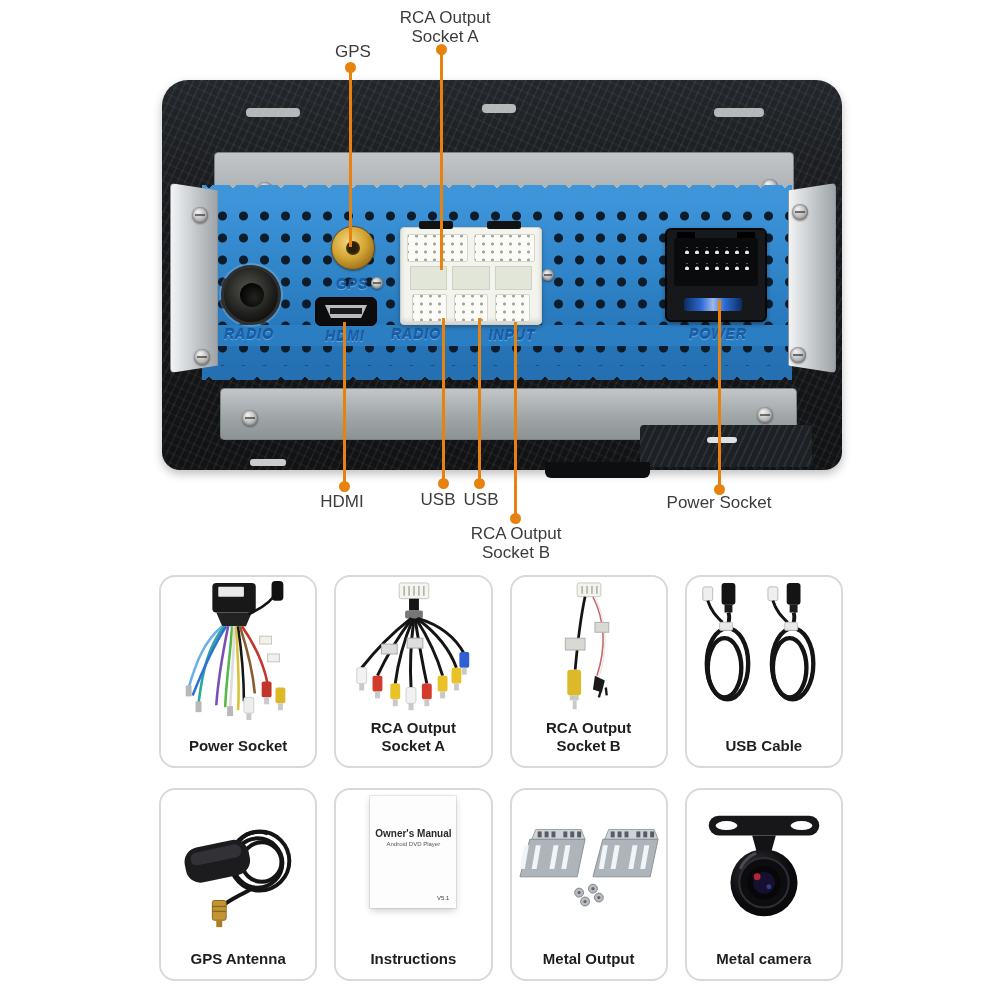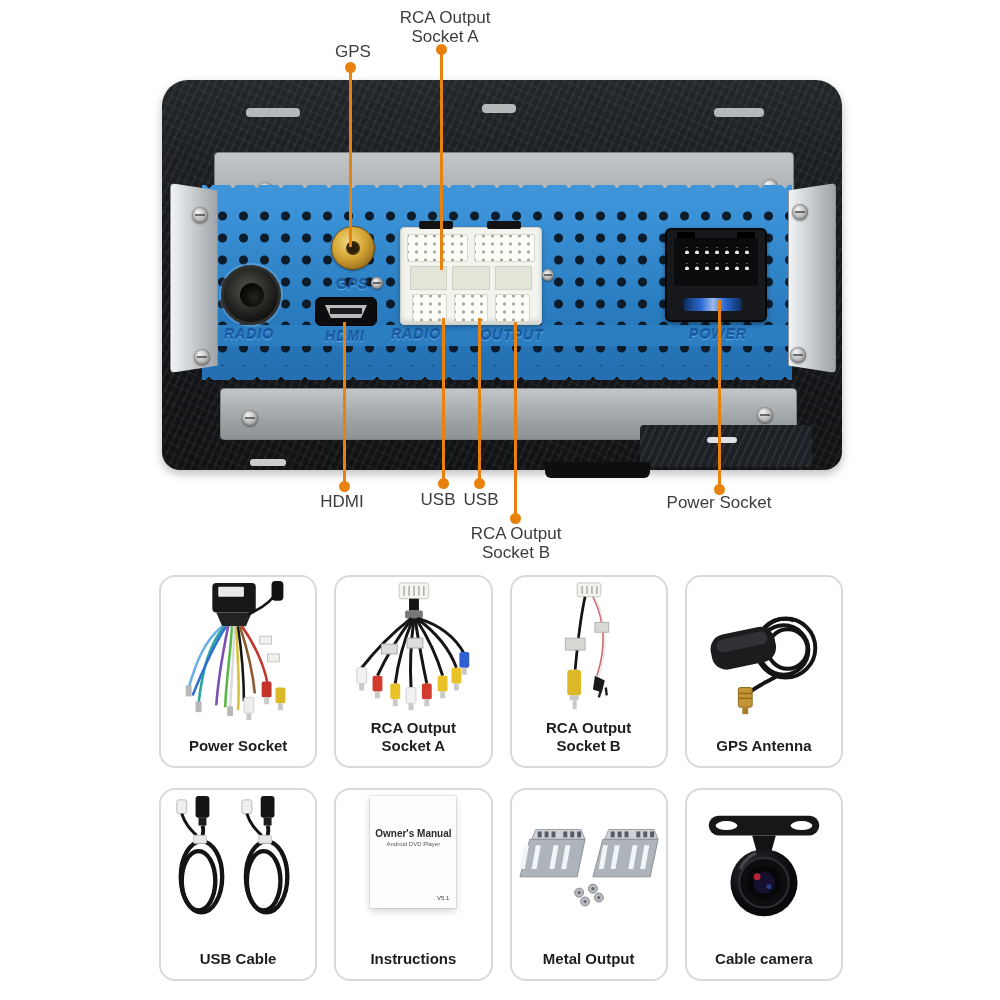--- a/index.html
+++ b/index.html
@@ -181,21 +181,21 @@
       <div class="fuse"></div>
     </div>
 
     <div class="screw sm" style="left:209px;top:197px;"></div>
     <div class="screw sm" style="left:380px;top:189px;"></div>
 
     <div class="eng" style="left:87px;top:254px;">RADIO</div>
     <div class="eng" style="left:190px;top:204px;">GPS</div>
     <div class="eng" style="left:183px;top:256px;">HDMI</div>
     <div class="eng" style="left:254px;top:254px;">RADIO</div>
-    <div class="eng" style="left:350px;top:255px;">OUTPUT</div>
+    <div class="eng" style="left:350px;top:255px;">INPUT</div>
     <div class="eng" style="left:556px;top:254px;">POWER</div>
   </div>
 
   <div class="lead" style="left:349px;top:70px;height:177px;"></div>
   <div class="dot" style="left:345px;top:62px;"></div>
   <div class="co-label" style="left:353px;top:42px;">GPS</div>
 
   <div class="lead" style="left:440px;top:51px;height:219px;"></div>
   <div class="dot" style="left:436px;top:44px;"></div>
   <div class="co-label" style="left:445px;top:8px;">
@@ -341,46 +341,20 @@
       </div>
       <div class="card-label">
         <span>RCA Output</span>
           <span>Socket B</span>
       </div>
     </div>
 
     <div class="card">
       <div class="card-art">
         <svg width="140" height="148" viewBox="0 0 140 150">
-          <g stroke="#141414" stroke-width="4" fill="none">
-            <circle cx="92" cy="72" r="30"></circle>
-            <circle cx="90" cy="74" r="25"></circle>
-            <circle cx="94" cy="73" r="20"></circle>
-            <path d="M70,54 C76,44 88,40 100,44"></path>
-            <path d="M84,100 C70,108 60,112 54,118"></path>
-          </g>
-          <g transform="rotate(-12 50 72)">
-            <rect x="16" y="54" width="66" height="36" rx="15" fill="#1c1c1e"></rect>
-            <rect x="23" y="59" width="52" height="13" rx="6" fill="#313136"></rect>
-          </g>
-          <rect x="44" y="112" width="14" height="20" rx="2" fill="#c49434" stroke="#8a6a1c"></rect>
-          <line x1="44" y1="118" x2="58" y2="118" stroke="#8a6a1c" stroke-width="1.4"></line>
-          <line x1="44" y1="123" x2="58" y2="123" stroke="#8a6a1c" stroke-width="1.4"></line>
-          <rect x="48" y="132" width="6" height="7" fill="#a87f26"></rect>
-        </svg>
-      </div>
-      <div class="card-label">
-        <span>GPS Antenna</span>
-          <span></span>
-      </div>
-    </div>
-
-    <div class="card">
-      <div class="card-art">
-        <svg width="140" height="148" viewBox="0 0 140 150">
           <g id="usb1">
             <rect x="8" y="10" width="10" height="14" rx="2" fill="#efefef" stroke="#bbb"></rect>
             <path d="M13,24 C16,34 22,40 28,46" stroke="#141414" stroke-width="3" fill="none"></path>
             <rect x="27" y="6" width="14" height="22" rx="3" fill="#141414"></rect>
             <rect x="30" y="28" width="8" height="8" fill="#1c1c1c"></rect>
             <path d="M34,36 C36,42 34,46 33,50" stroke="#141414" stroke-width="4" fill="none"></path>
             <ellipse cx="33" cy="88" rx="21" ry="36" fill="none" stroke="#141414" stroke-width="4.4"></ellipse>
             <ellipse cx="30" cy="92" rx="17" ry="30" fill="none" stroke="#141414" stroke-width="4.4"></ellipse>
             <rect x="25" y="46" width="13" height="8" rx="1" fill="#e8e8e8" stroke="#c2c2c2"></rect>
           </g>
@@ -391,20 +365,46 @@
             <rect x="30" y="28" width="8" height="8" fill="#1c1c1c"></rect>
             <path d="M34,36 C36,42 34,46 33,50" stroke="#141414" stroke-width="4" fill="none"></path>
             <ellipse cx="33" cy="88" rx="21" ry="36" fill="none" stroke="#141414" stroke-width="4.4"></ellipse>
             <ellipse cx="30" cy="92" rx="17" ry="30" fill="none" stroke="#141414" stroke-width="4.4"></ellipse>
             <rect x="25" y="46" width="13" height="8" rx="1" fill="#e8e8e8" stroke="#c2c2c2"></rect>
           </g>
         </svg>
       </div>
       <div class="card-label">
         <span>USB Cable</span>
+          <span></span>
+      </div>
+    </div>
+
+    <div class="card">
+      <div class="card-art">
+        <svg width="140" height="148" viewBox="0 0 140 150">
+          <g stroke="#141414" stroke-width="4" fill="none">
+            <circle cx="92" cy="72" r="30"></circle>
+            <circle cx="90" cy="74" r="25"></circle>
+            <circle cx="94" cy="73" r="20"></circle>
+            <path d="M70,54 C76,44 88,40 100,44"></path>
+            <path d="M84,100 C70,108 60,112 54,118"></path>
+          </g>
+          <g transform="rotate(-12 50 72)">
+            <rect x="16" y="54" width="66" height="36" rx="15" fill="#1c1c1e"></rect>
+            <rect x="23" y="59" width="52" height="13" rx="6" fill="#313136"></rect>
+          </g>
+          <rect x="44" y="112" width="14" height="20" rx="2" fill="#c49434" stroke="#8a6a1c"></rect>
+          <line x1="44" y1="118" x2="58" y2="118" stroke="#8a6a1c" stroke-width="1.4"></line>
+          <line x1="44" y1="123" x2="58" y2="123" stroke="#8a6a1c" stroke-width="1.4"></line>
+          <rect x="48" y="132" width="6" height="7" fill="#a87f26"></rect>
+        </svg>
+      </div>
+      <div class="card-label">
+        <span>GPS Antenna</span>
           <span></span>
       </div>
     </div>
 
     <div class="card">
       <div class="card-art">
         <div class="manual">
           <div class="manual-title">Owner's Manual</div>
           <div class="manual-sub">Android DVD Player</div>
           <div class="manual-ver">V5.1</div>
@@ -484,19 +484,19 @@
           <circle cx="70" cy="94" r="34" fill="url(#camg)"></circle>
           <circle cx="70" cy="94" r="25" fill="#0d0d10" stroke="#2e2e34" stroke-width="2"></circle>
           <circle cx="70" cy="94" r="17" fill="#07070a"></circle>
           <circle cx="70" cy="94" r="11" fill="#14102e"></circle>
           <circle cx="63" cy="88" r="3.5" fill="#b5233a"></circle>
           <circle cx="75" cy="98" r="2.5" fill="#2b3f8a"></circle>
           <path d="M46,80 A30,30 0 0 1 62,64" stroke="#4a4a52" stroke-width="3" fill="none"></path>
         </svg>
       </div>
       <div class="card-label">
-        <span>Cable camera</span>
+        <span>Metal camera</span>
           <span></span>
       </div>
     </div>
 
   </div>
 </div>
 
 </body></html>

